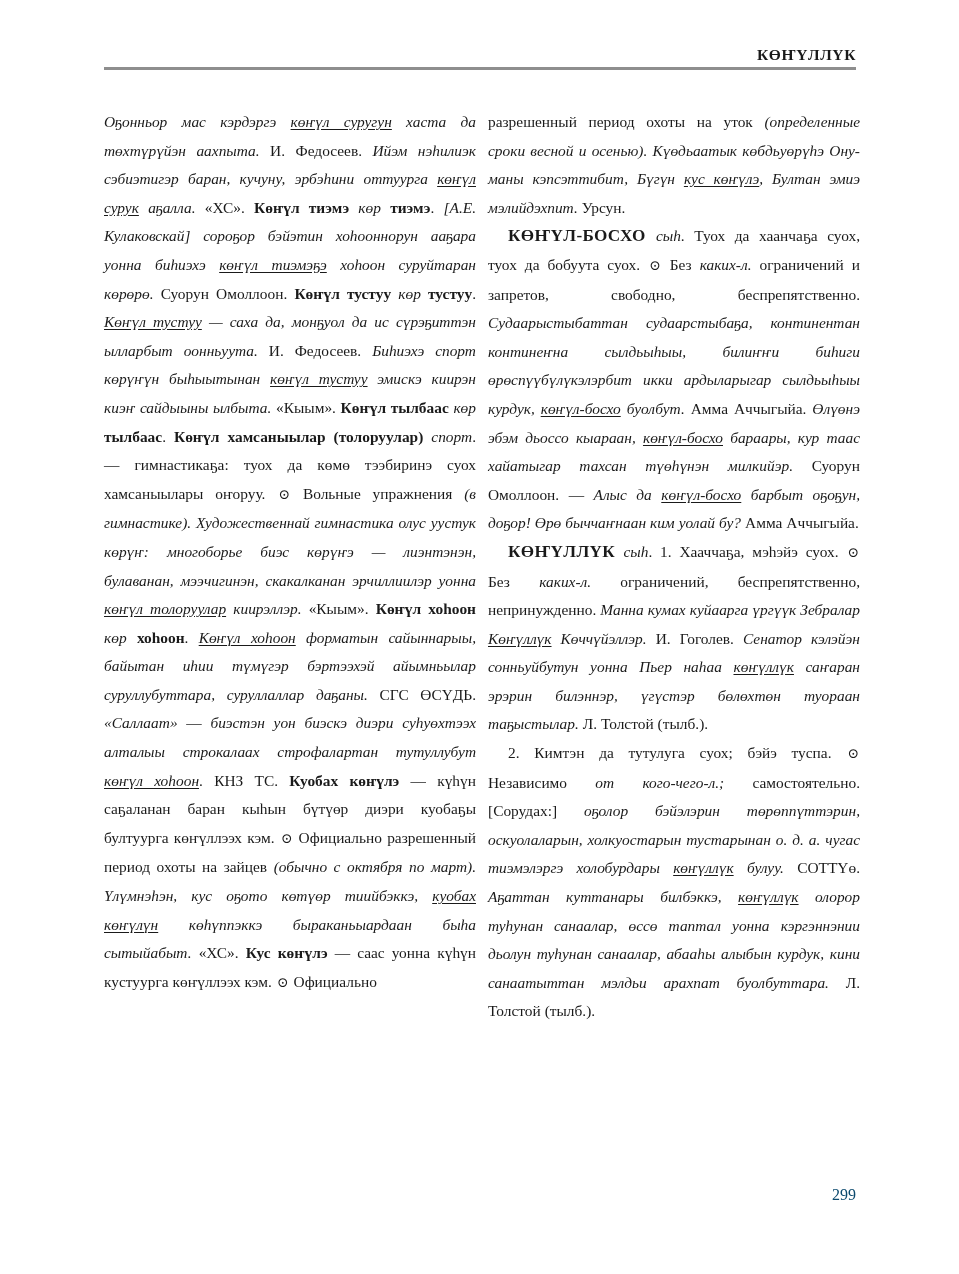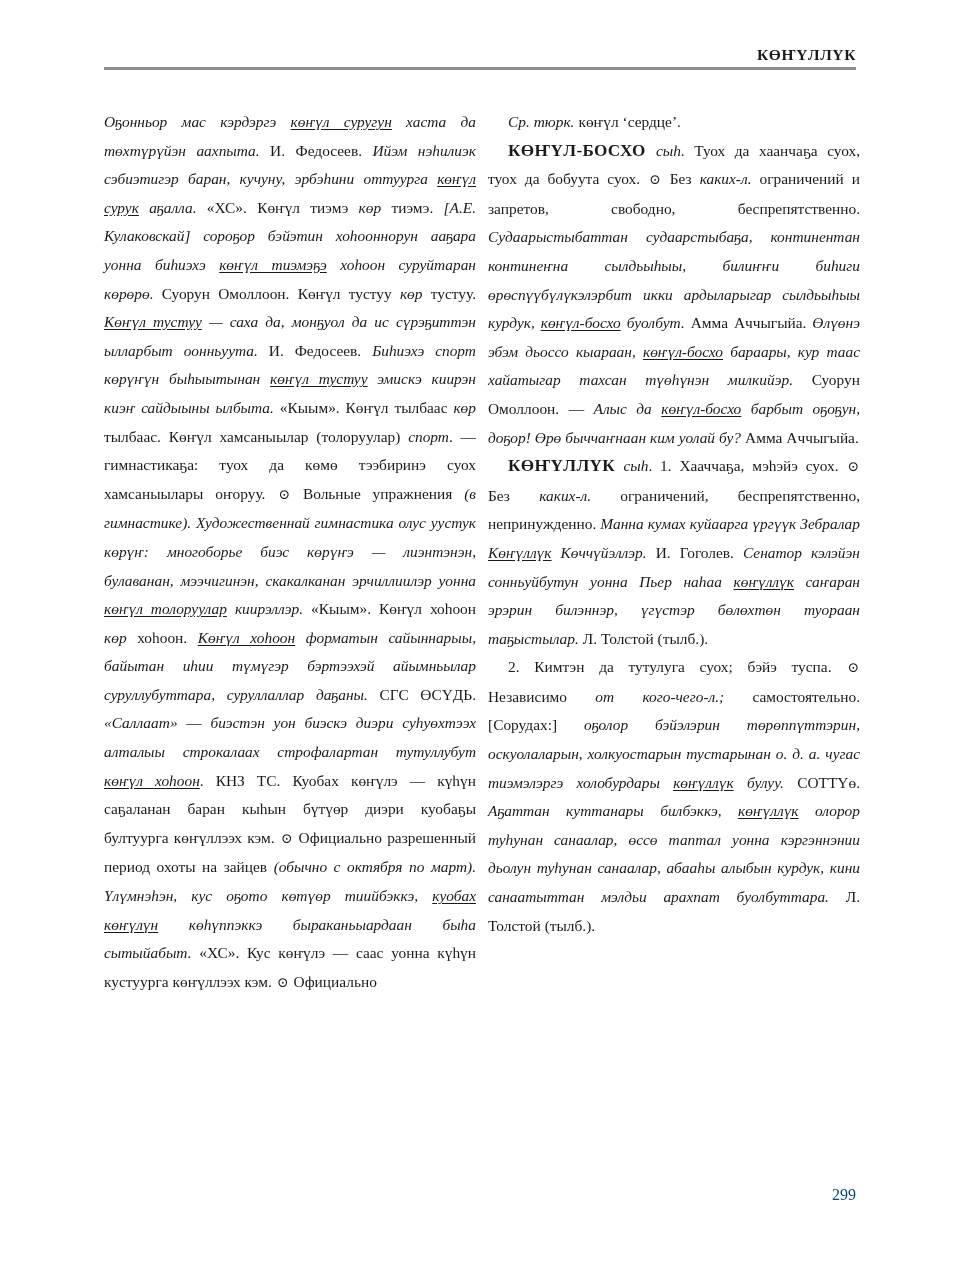--- a/index.html
+++ b/index.html
@@ -58,21 +58,21 @@
     font-size:15.4px;
     line-height:28.6px;
     hyphens:manual;
     word-spacing:0.1px;
   }
   .para + .para{ margin-top:0; }
   .indent{ text-indent:20px; }
 
   
   i, .it{ }
-  b, .bd{ font-weight:normal; font-style:normal;margin-top:20px; }
+  b, .bd{ font-weight:bold; font-style:normal;margin-top:20px; }
   .hw{ font-weight:bold; font-style:normal; font-size:17.2px; letter-spacing:0.3px; }
   .iu{ font-style:italic; text-decoration:underline; text-underline-offset:2px; }
   .ru{ font-style:normal; }
   .bull{
     font-style:normal;
     font-size:14px;
     padding:0 1px;
   }
 
   
@@ -94,21 +94,21 @@
   <div class="runhead-wrap">
     <div class="runhead">КӨҤҮЛЛҮК</div>
     <div class="runrule"></div>
   </div>
 
   <div class="cols">
     <div class="col col-left" id="col-left">
         <p class="para"><i class="it">Оҕонньор мас кэрдэргэ </i><span class="iu">көҥүл суругун</span><i class="it"> хаста да төхтүрүйэн аахпыта. </i><span class="ru">И. Федосеев. </span><i class="it">Ийэм нэһилиэк сэбиэтигэр баран, кучуну, эрбэһини оттуурга </i><span class="iu">көҥүл сурук</span><i class="it"> аҕалла. </i><span class="ru">«ХС». </span><b class="bd">Көҥүл тиэмэ </b><i class="it">көр </i><b class="bd">тиэмэ</b><span class="ru">. </span><i class="it">[А.Е. Кулаковскай] сороҕор бэйэтин хоһооннорун ааҕара уонна биһиэхэ </i><span class="iu">көҥүл тиэмэҕэ</span><i class="it"> хоһоон суруйтаран көрөрө. </i><span class="ru">Суорун Омоллоон. </span><b class="bd">Көҥүл тустуу </b><i class="it">көр </i><b class="bd">тустуу</b><span class="ru">. </span><span class="iu">Көҥүл тустуу</span><i class="it"> — саха да, монҕуол да ис сүрэҕиттэн ылларбыт оонньуута. </i><span class="ru">И. Федосеев. </span><i class="it">Биһиэхэ спорт көрүҥүн быһыытынан </i><span class="iu">көҥүл тустуу</span><i class="it"> эмискэ киирэн киэҥ сайдыыны ылбыта. </i><span class="ru">«Кыым». </span><b class="bd">Көҥүл тылбаас </b><i class="it">көр </i><b class="bd">тылбаас</b><span class="ru">. </span><b class="bd">Көҥүл хамсаныылар (толоруулар) </b><i class="it">спорт</i><span class="ru">. — гимнастикаҕа: туох да көмө тээбиринэ суох хамсаныылары оҥоруу. </span><span class="bull">⊙</span><span class="ru"> Вольные упражнения </span><i class="it">(в гимнастике). </i><i class="it">Художественнай гимнастика олус уустук көрүҥ: многоборье биэс көрүҥэ — лиэнтэнэн, булаванан, мээчигинэн, скакалканан эрчиллиилэр уонна </i><span class="iu">көҥүл толоруулар</span><i class="it"> киирэллэр. </i><span class="ru">«Кыым». </span><b class="bd">Көҥүл хоһоон </b><i class="it">көр </i><b class="bd">хоһоон</b><span class="ru">. </span><span class="iu">Көҥүл хоһоон</span><i class="it"> форматын сайыннарыы, байытан иһии түмүгэр бэртээхэй айымньылар суруллубуттара, суруллаллар даҕаны. </i><span class="ru">СГС ӨСҮДЬ. </span><i class="it">«Саллаат» </i><span class="ru">— </span><i class="it">биэстэн уон биэскэ диэри суһуөхтээх алталыы строкалаах строфалартан тутуллубут </i><span class="iu">көҥүл хоһоон</span><span class="ru">. </span><span class="ru">КНЗ ТС. </span><b class="bd">Куобах көҥүлэ </b><span class="ru">— күһүн саҕаланан баран кыһын бүтүөр диэри куобаҕы бултуурга көҥүллээх кэм. </span><span class="bull">⊙</span><span class="ru"> Официально разрешенный период охоты на зайцев </span><i class="it">(обычно с октября по март). Үлүмнэһэн, кус оҕото көтүөр тиийбэккэ, </i><span class="iu">куобах көҥүлүн</span><i class="it"> көһүппэккэ быраканьыардаан быһа сытыйабыт. </i><span class="ru">«ХС». </span><b class="bd">Кус көҥүлэ </b><span class="ru">— саас уонна күһүн кустуурга көҥүллээх кэм. </span><span class="bull">⊙</span><span class="ru"> Официально</span></p>
       </div>
     <div class="col col-right" id="col-right">
-        <p class="para indent"><i class="it">Ср. тюрк. </i><b class="bd">көҥүл </b><span class="ru">‘сердце’.</span></p>
+        <p class="para"><span class="ru">разрешенный период охоты на уток </span><i class="it">(определенные сроки весной и осенью). Күөдьаатык көбдьуөрүһэ Ону-маны кэпсэттибит, Бүгүн </i><span class="iu">кус көҥүлэ</span><i class="it">, Бултан эмиэ мэлийдэхпит. </i><span class="ru">Урсун.</span></p>
         <p class="para indent"><span class="hw">КӨҤҮЛ-БОСХО </span><i class="it">сыһ</i><span class="ru">. Туох да хаанчаҕа суох, туох да бобуута суох. </span><span class="bull">⊙</span><span class="ru"> Без </span><i class="it">каких-л. </i><span class="ru">ограничений и запретов, свободно, беспрепятственно. </span><i class="it">Судаарыстыбаттан судаарстыбаҕа, континентан континеҥна сылдьыһыы, билиҥҥи биһиги өрөспүүбүлүкэлэрбит икки ардыларыгар сылдьыһыы курдук, </i><span class="iu">көҥүл-босхо</span><i class="it"> буолбут. </i><span class="ru">Амма Аччыгыйа. </span><i class="it">Өлүөнэ эбэм дьоссо кыараан, </i><span class="iu">көҥүл-босхо</span><i class="it"> бараары, кур таас хайатыгар тахсан түөһүнэн милкийэр. </i><span class="ru">Суорун Омоллоон. </span><span class="ru">— </span><i class="it">Алыс да </i><span class="iu">көҥүл-босхо</span><i class="it"> барбыт оҕоҕун, доҕор! Өрө быччаҥнаан ким уолай бу? </i><span class="ru">Амма Аччыгыйа.</span></p>
         <p class="para indent"><span class="hw">КӨҤҮЛЛҮК </span><i class="it">сыһ</i><span class="ru">. 1. Хааччаҕа, мэһэйэ суох. </span><span class="bull">⊙</span><span class="ru"> Без </span><i class="it">каких-л. </i><span class="ru">ограничений, беспрепятственно, непринужденно. </span><i class="it">Манна кумах куйаарга үргүүк Зебралар </i><span class="iu">Көҥүллүк</span><i class="it"> Көччүйэллэр. </i><span class="ru">И. Гоголев. </span><i class="it">Сенатор кэлэйэн сонньуйбутун уонна Пьер наһаа </i><span class="iu">көҥүллүк</span><i class="it"> саҥаран эрэрин билэннэр, үгүстэр бөлөхтөн туораан таҕыстылар. </i><span class="ru">Л. Толстой (тылб.).</span></p>
         <p class="para indent"><span class="ru">2. Кимтэн да тутулуга суох; бэйэ туспа. </span><span class="bull">⊙</span><span class="ru"> Независимо </span><i class="it">от кого-чего-л.; </i><span class="ru">самостоятельно. </span><span class="ru">[Сорудах:] </span><i class="it">оҕолор бэйэлэрин төрөппүттэрин, оскуолаларын, холкуостарын тустарынан о. д. а. чугас тиэмэлэргэ холобурдары </i><span class="iu">көҥүллүк</span><i class="it"> булуу. </i><span class="ru">СОТТҮө. </span><i class="it">Аҕаттан куттанары билбэккэ, </i><span class="iu">көҥүллүк</span><i class="it"> олорор туһунан санаалар, өссө таптал уонна кэргэннэнии дьолун туһунан санаалар, абааһы алыбын курдук, кини санаатыттан мэлдьи арахпат буолбуттара. </i><span class="ru">Л. Толстой (тылб.).</span></p>
       </div>
   </div>
 
   <div class="folio">299</div>
 
 </div>
 

